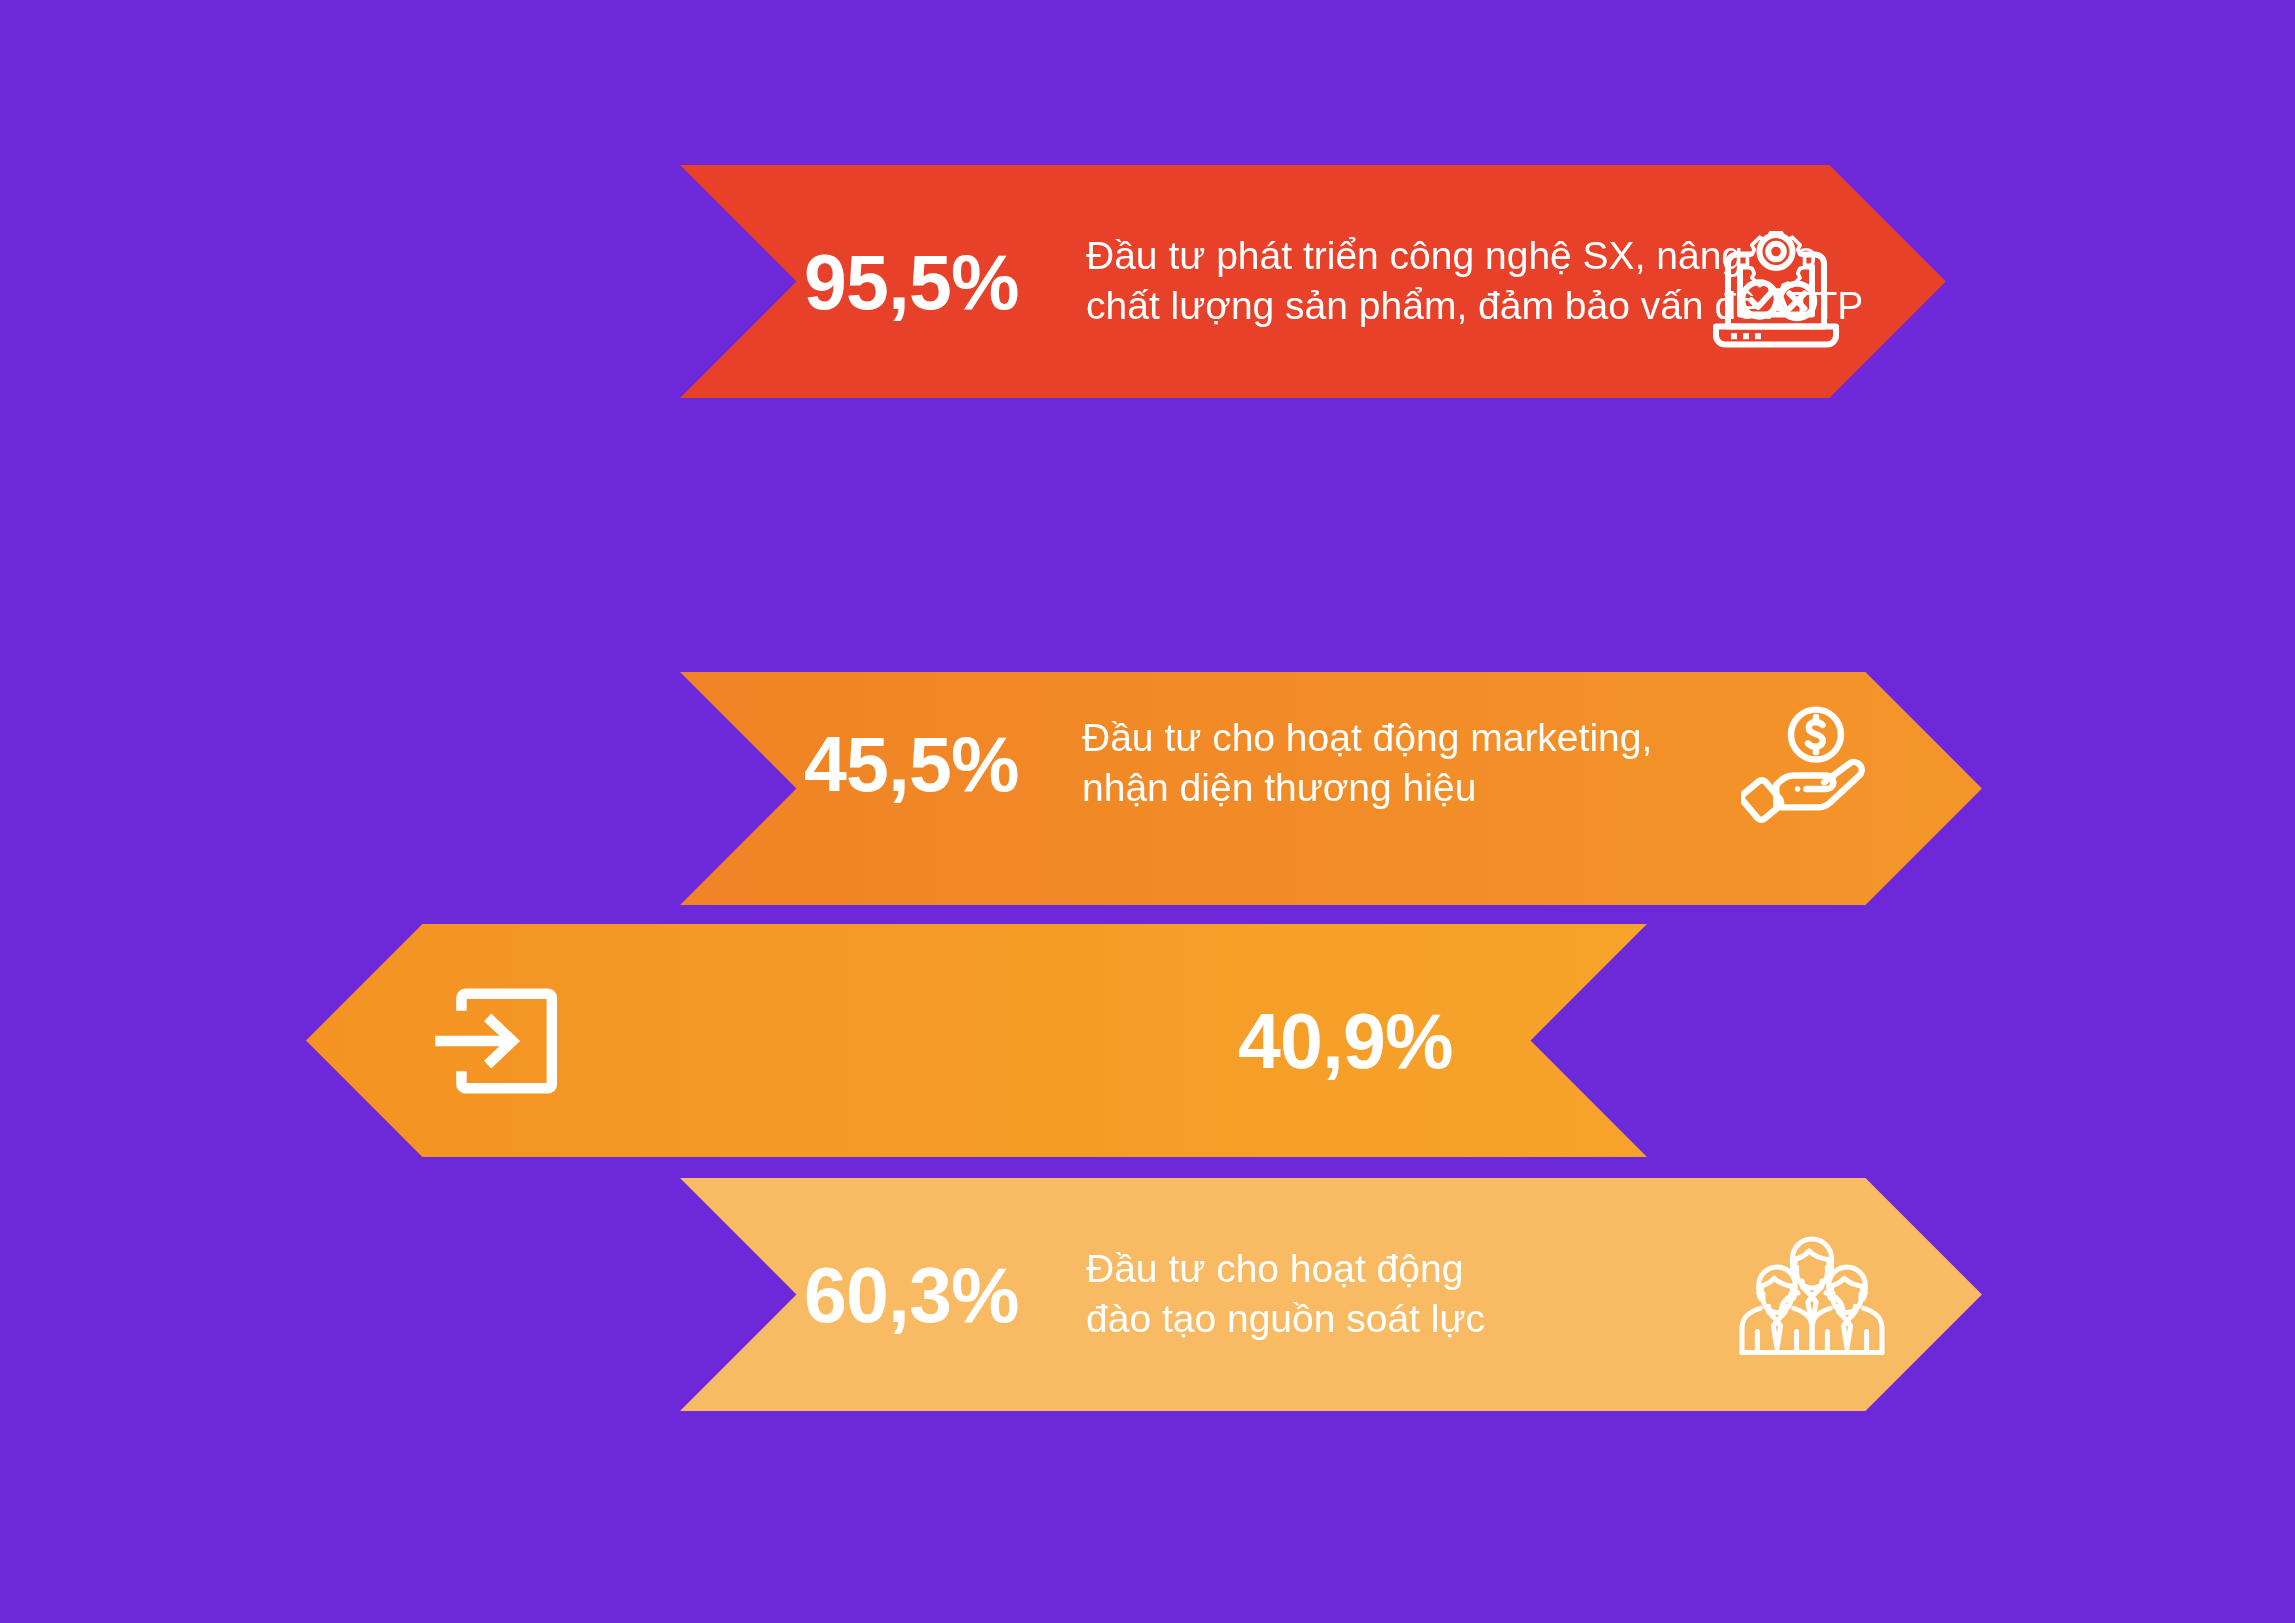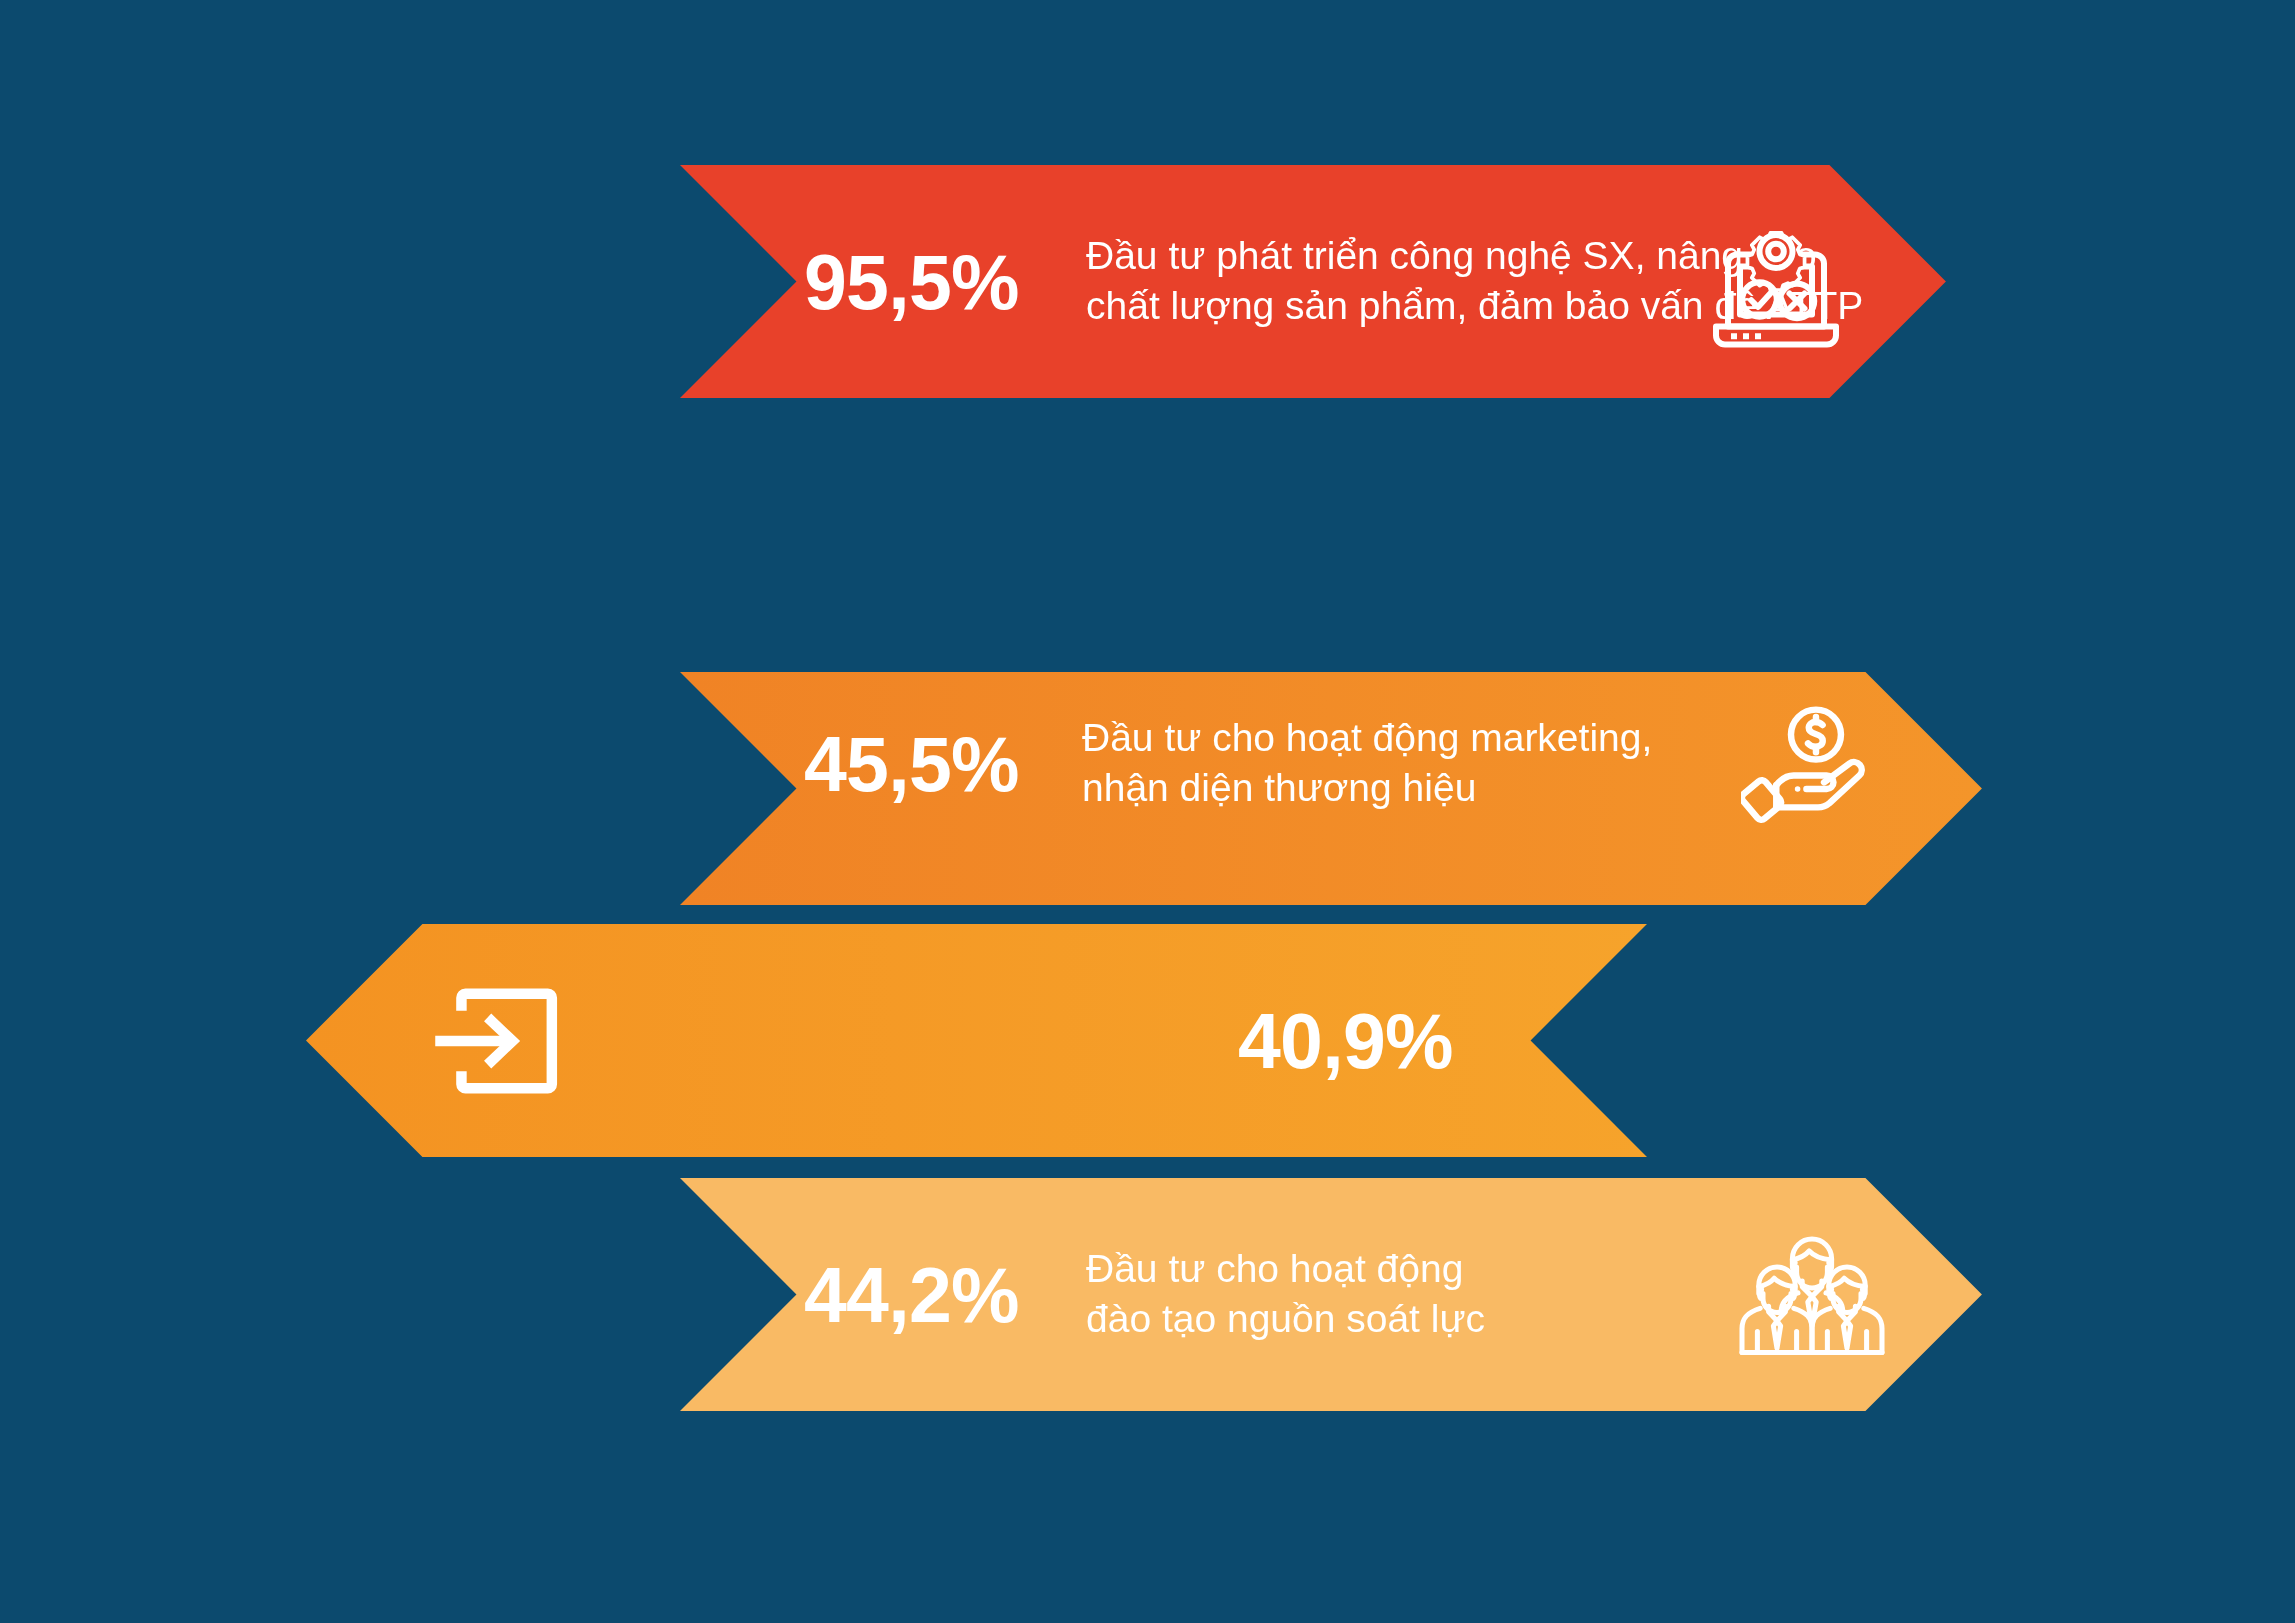--- a/index.html
+++ b/index.html
@@ -1,21 +1,21 @@
 <!DOCTYPE html>
 <html style="font-size:10.5px"><head>
 <meta charset="utf-8">
 <style>
   html,body{margin:0;padding:0;background:#ffffff;}
   body{
     width:2295px;height:1624px;
     font-family:"Liberation Sans", sans-serif;
     overflow:hidden;position:relative;
   }
-  .canvas{position:relative;width:2295px;height:1624px;background:#0c4a6e;}
+  .canvas{position:relative;width:2295px;height:1624px;background:#6d28d9;}
 
   .band{position:absolute;display:flex;align-items:center;}
   .band .shape{position:absolute;inset:0;}
 
   
   .inner{position:relative;width:100%;height:100%;display:flex;align-items:center;}
 
   .pct{
     color:#ffffff;font-weight:bold;
     font-size:77px;line-height:1;
@@ -130,21 +130,21 @@
       </div>
       <div class="pct" style="position:absolute;left:932px;top:50%;transform:translateY(-50%);">40,9%</div>
     </div>
   </div>
 
   <div class="band" style="left:680px;top:1178px;width:1302px;height:233px;">
     <svg class="shape" viewBox="0 0 1990 356" preserveAspectRatio="none">
       <polygon points="0,0 1812,0 1990,178 1812,356 0,356 178,178" fill="#F9BA64"></polygon>
     </svg>
     <div class="inner">
-      <div class="pct" style="position:absolute;left:124px;top:50%;transform:translateY(-50%);">44,2%</div>
+      <div class="pct" style="position:absolute;left:124px;top:50%;transform:translateY(-50%);">60,3%</div>
       <div class="desc" style="position:absolute;left:406px;top:50%;transform:translateY(-50%);">Đầu tư cho hoạt động
 đào tạo nguồn soát lực</div>
       <div class="icon" style="position:absolute;left:1050px;top:50%;transform:translateY(-50%);width:164px;height:157px;">
         <svg width="154" height="147" viewBox="0 0 110 100" fill="none" stroke="#ffffff" stroke-width="3.6" stroke-linecap="round" stroke-linejoin="round">
 
             <g>
               <path d="M41 30V24a14 14 0 0 1 28 0v6"></path>
               <path d="M41 25c4.5-1 9.5-3.5 12-6.5 3.5 4 10 6 16 6.5"></path>
               <path d="M43 27c-2.2 0-2.2 7 0 7M67 27c2.2 0 2.2 7 0 7"></path>
               <path d="M44 30v4a11 11 0 0 0 22 0v-4"></path>

